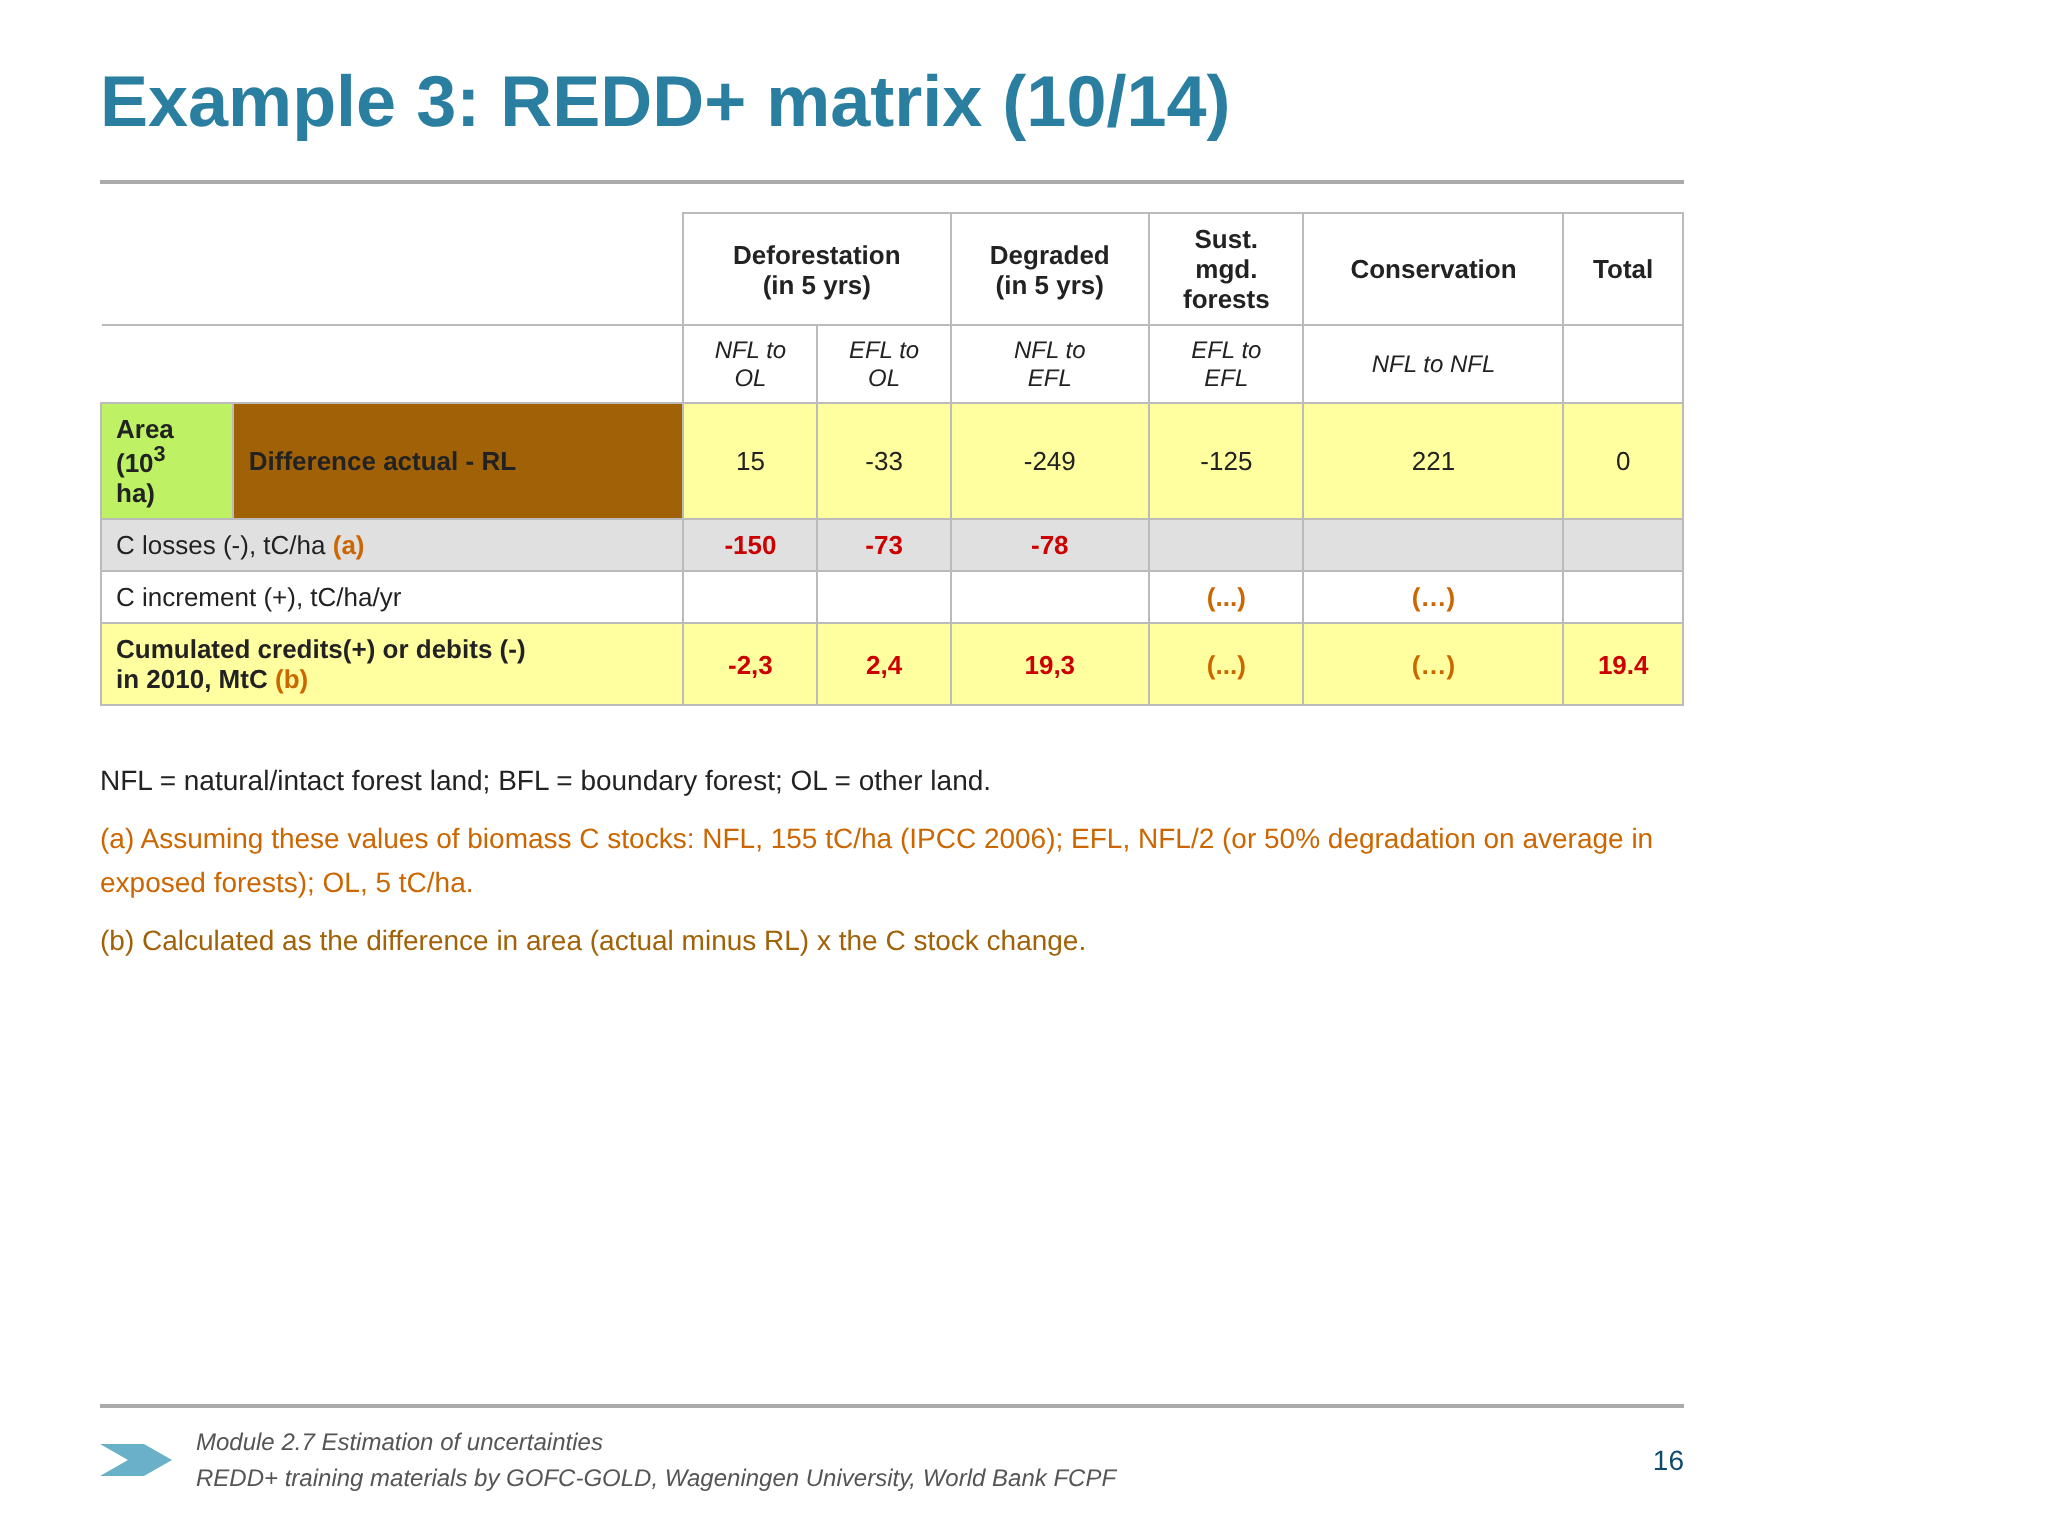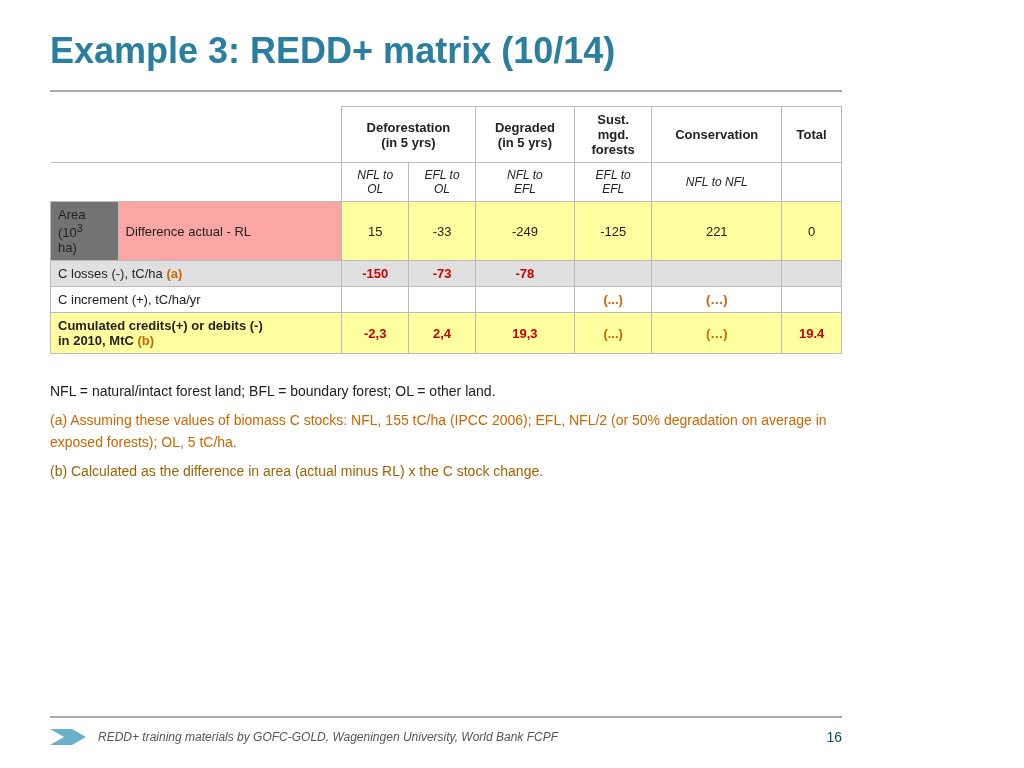--- a/index.html
+++ b/index.html
@@ -176,24 +176,24 @@
 EFL</span></th>
         <th><span style="white-space:pre-line;">EFL to
 EFL</span></th>
         <th><span style="white-space:pre-line;">NFL to NFL</span></th>
         <th></th>
       </tr>
     </thead>
     <tbody>
 
       <tr class="yellow-row">
-        <td class="area-label-cell" rowspan="1" style="background:#737373; font-weight:normal; text-align:left;">
+        <td class="area-label-cell" rowspan="1" style="background:#bef264; font-weight:bold; text-align:left;">
           <span>Area<br>(10<sup>3</sup><br>ha)</span>
         </td>
-        <td class="row-label-cell" style="background:#fca5a5; font-weight:normal; text-align:left;margin-left:32px;">
+        <td class="row-label-cell" style="background:#a16207; font-weight:bold; text-align:left;margin-left:32px;">
           <span>Difference actual - RL</span>
         </td>
         <td>15</td>
         <td>-33</td>
         <td>-249</td>
         <td>-125</td>
         <td>221</td>
         <td>0</td>
       </tr>
 
@@ -244,18 +244,19 @@
   </div>
 
   <div style="flex:1;"></div>
   <hr class="footer-divider">
   <div class="footer">
     <div class="footer-left">
       <svg class="arrow-shape" viewBox="0 0 36 22" xmlns="http://www.w3.org/2000/svg">
         <polygon points="0,3 22,3 36,11 22,19 0,19 14,11" fill="#6ab0c8"></polygon>
       </svg>
       <div class="footer-text">
+        <div style="font-style:italic;color:#555;">Module 2.7 Estimation of uncertainties</div>
         <div style="font-style:italic;color:#555;">REDD+ training materials by GOFC-GOLD, Wageningen University, World Bank FCPF</div>
       </div>
     </div>
     <div class="footer-page">16</div>
   </div>
 </div>
 
 </body></html>

